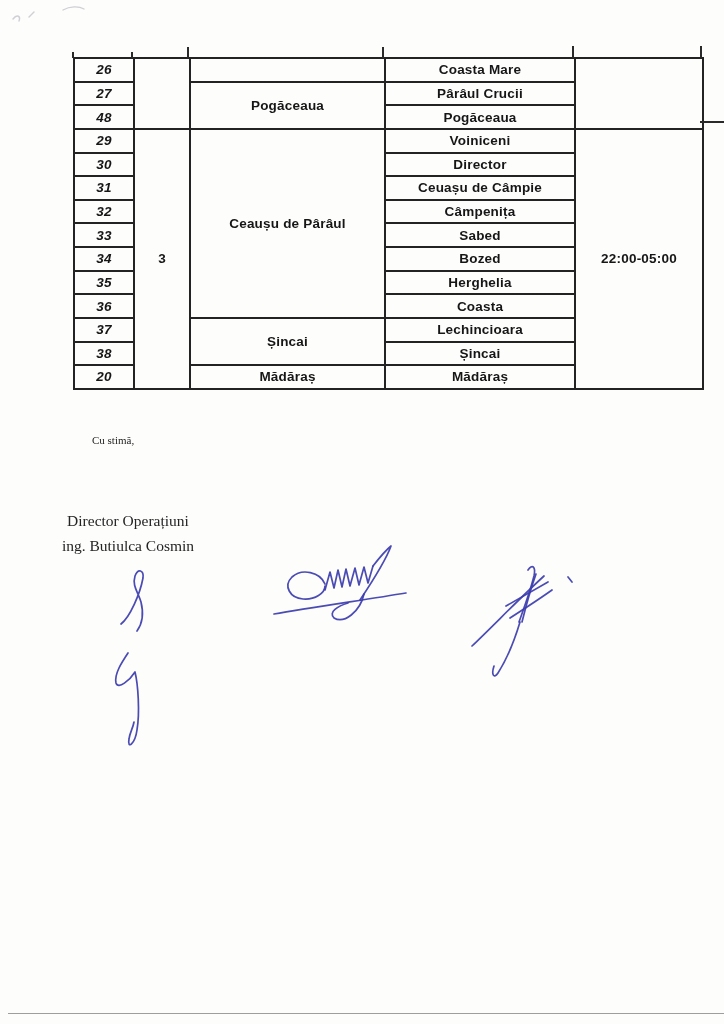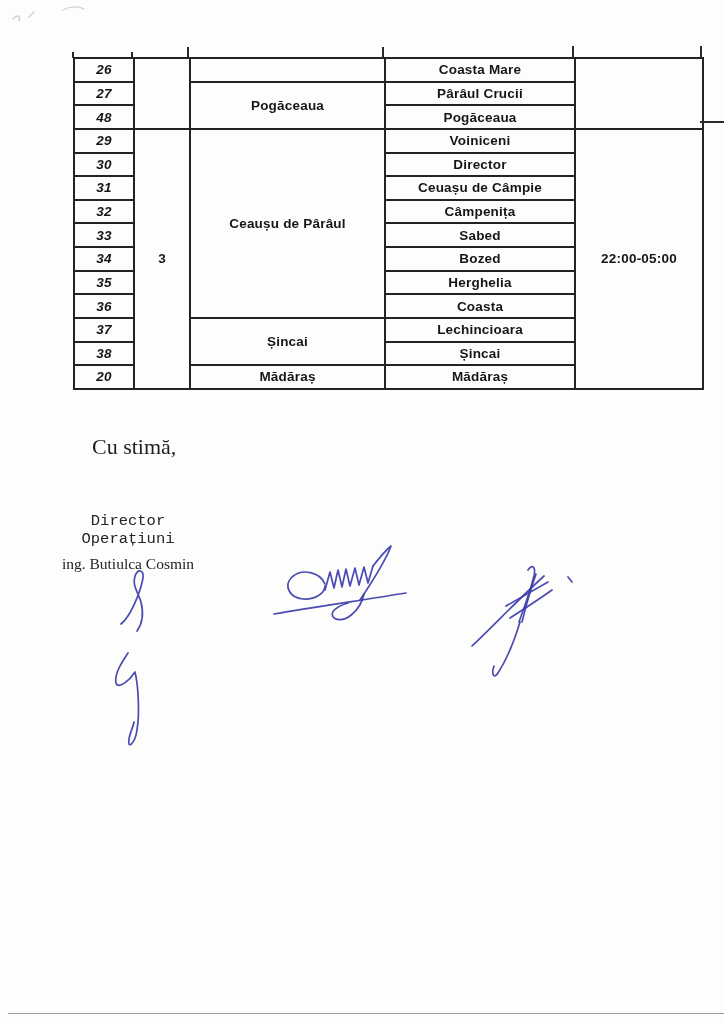--- a/index.html
+++ b/index.html
@@ -38,29 +38,29 @@
   }
   td.c-num{padding-left:18px;font-style:italic;}
   
   .tick{position:absolute;width:2px;background:#2a2a2a;}
   .line-ext{position:absolute;height:2px;background:#2a2a2a;}
   .bottom-line{position:absolute;left:8px;width:716px;height:1px;background:#8d8d8d;opacity:.85;}
   
   .closing{
     position:absolute;left:92px;top:434px;
     font-family:"Liberation Serif", serif;
-    font-size:22px;color:#1e1e1e;margin:0;
+    font-size:11px;color:#1e1e1e;margin:0;
   }
   .sig-col{
     position:absolute;top:512px;
     text-align:center;
     font-family:"Liberation Serif", serif;
     font-size:15.5px;color:#242424;
   }
-  .sig-col .sig-title{display:block;font-family:Liberation Mono, monospace;}
+  .sig-col .sig-title{display:block;}
   .sig-col .sig-name{display:block;margin-top:7px;}
   #sig-col-1{left:48px;width:160px;}
   #sig-col-2{left:238px;width:165px;}
   #sig-col-3{left:450px;width:170px;}
   .sig-svg{position:absolute;}
   .sig-svg path{fill:none;stroke:#3c3cae;stroke-width:1.7;stroke-linecap:round;stroke-linejoin:round;opacity:.92;}
   .pencil svg path{fill:none;stroke:#aaaab4;stroke-width:1.4;stroke-linecap:round;opacity:.55;}
 </style>
 </head>
 <body>

